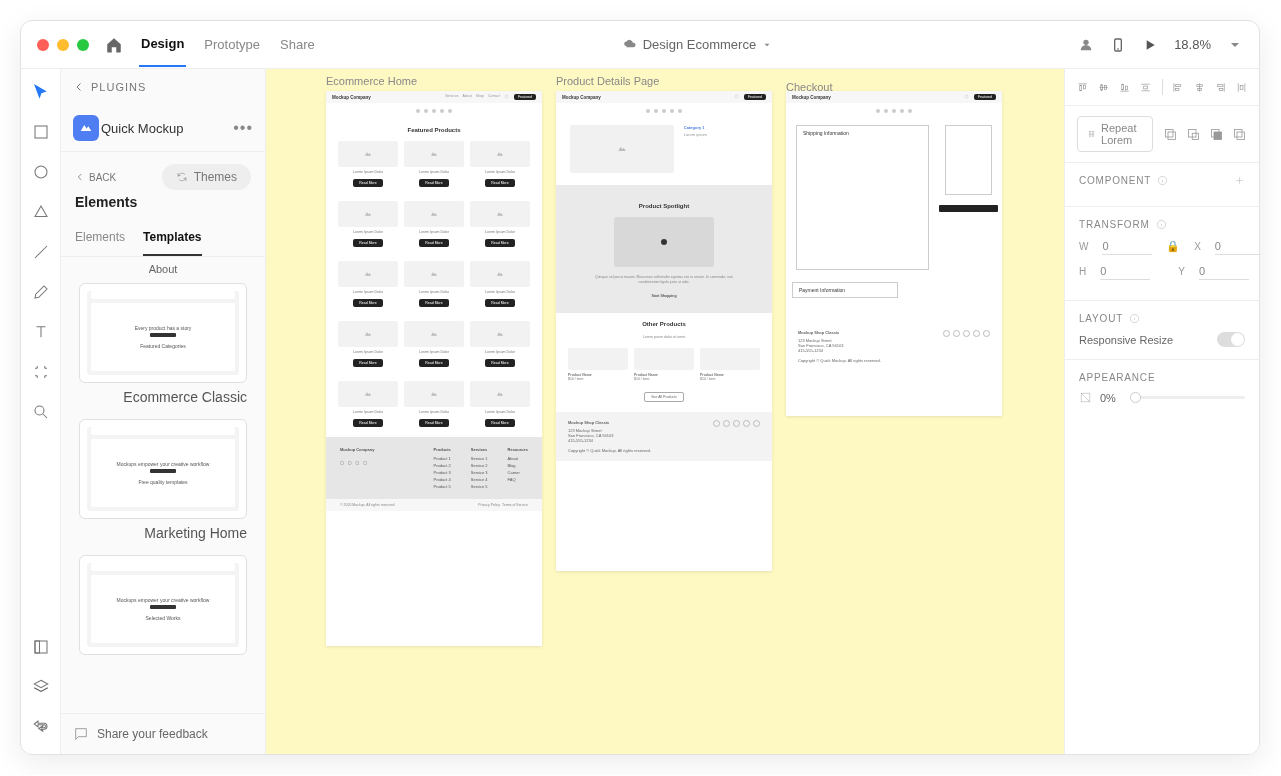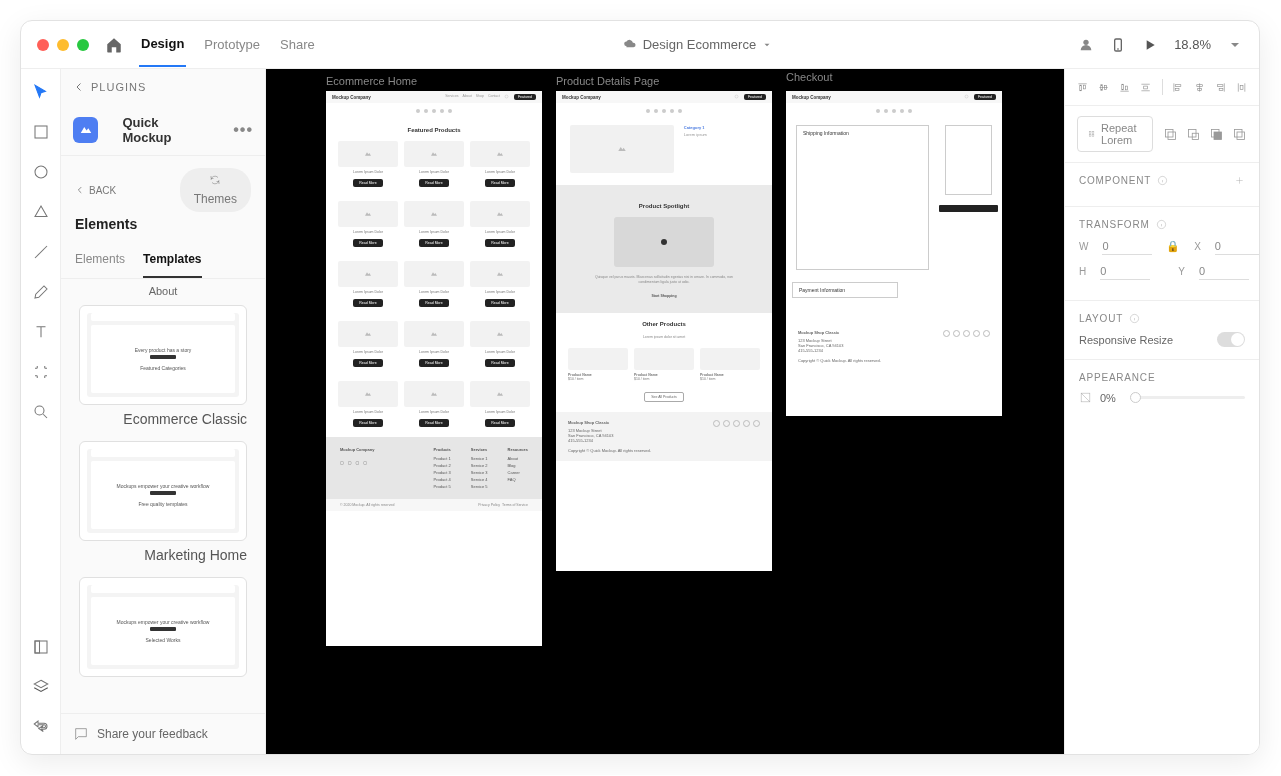--- a/index.html
+++ b/index.html
@@ -19,30 +19,30 @@
 .main { flex:1; display:flex; overflow:hidden; }
 
 .toolstrip { width:40px; border-right:1px solid #eee; display:flex; flex-direction:column; align-items:center; padding-top:14px; gap:18px; }
 .toolstrip svg { width:18px; height:18px; stroke:#777; fill:none; stroke-width:1.4; cursor:pointer;}
 .toolstrip .sel svg { stroke:#2478f6; fill:#2478f6;}
 .toolstrip-bottom { margin-top:auto; margin-bottom:14px; display:flex; flex-direction:column; gap:18px; align-items:center;}
 
 .plugin { width:205px; background:#fafafa; border-right:1px solid #eee; display:flex; flex-direction:column; }
 .ph { height:36px; display:flex; align-items:center; padding:0 12px; font-size:11px; letter-spacing:1px; color:#777;}
 .ph svg{width:12px;height:12px;margin-right:6px;stroke:#777;}
-.plugin-row { display:flex; align-items:center; padding:10px 12px; gap:24px; border-bottom:1px solid #eee;font-weight:bold;}
+.plugin-row { display:flex; align-items:center; padding:10px 12px; gap:2px; border-bottom:1px solid #eee;}
 .plugin-row .picon { width:26px; height:26px; background:#4e7ef2; border-radius:6px; display:flex; align-items:center; justify-content:center;}
 .plugin-row .picon svg{width:14px;height:14px;fill:#fff;}
 .plugin-row .pname{font-size:13px; color:#333;}
 .plugin-row .dots{margin-left:auto;color:#888;font-size:16px;letter-spacing:1px;}
 .plh { padding:12px 14px 4px; display:flex; align-items:center; gap:10px;}
 .plh .back{font-size:10px;color:#777;display:flex;align-items:center;gap:4px;}
 .plh .back svg{width:10px;height:10px;stroke:#777;}
 .plh-title{font-size:14px;font-weight:600;padding:0 14px 10px;color:#222;}
-.themes-btn{background:#eee;border-radius:20px;padding:6px 14px;font-size:12px;color:#777;display:flex;align-items:center;gap:6px;margin-left:auto;flex-direction:column;}
+.themes-btn{background:#eee;border-radius:20px;padding:6px 14px;font-size:12px;color:#777;display:flex;align-items:center;gap:6px;margin-left:auto;}
 .themes-btn svg{width:12px;height:12px;stroke:#777;fill:none;}
 .pltabs{display:flex;gap:18px;padding:0 14px;border-bottom:1px solid #eee;}
 .pltab{font-size:12px;color:#888;padding:10px 0;cursor:pointer;}
 .pltab.active{color:#111;border-bottom:2px solid #333;font-weight:600;}
 .plfilter{display:flex;align-items:center;padding:10px 12px;gap:10px;}
 .plfilter .all{font-size:12px;color:#999;}
 .plfilter svg{width:14px;height:14px;stroke:#777;fill:none;}
 .plfilter .devs{margin-left:auto;display:flex;border:1px solid #ddd;border-radius:4px;overflow:hidden;}
 .plfilter .devs span{width:26px;height:22px;display:flex;align-items:center;justify-content:center;}
 .plfilter .devs .on{background:#e8f0ff;}
@@ -53,21 +53,21 @@
 .cat-h{text-align:center;font-size:11px;color:#666;margin:2px 0 8px;}
 .tcard{border:1px solid #e0e0e0;border-radius:6px;height:100px;margin-bottom:6px;background:#fff;display:flex;align-items:center;justify-content:center;overflow:hidden;}
 .tcard-inner{width:92%;height:86%;background:#f4f4f4;border-radius:3px;display:flex;flex-direction:column;align-items:center;justify-content:center;gap:4px;}
 .tcard-inner .hd{width:94%;height:8px;background:#fff;border-radius:2px;}
 .tcard-inner .body{width:94%;flex:1;background:#fff;margin-bottom:4px;border-radius:2px;display:flex;flex-direction:column;align-items:center;justify-content:center;font-size:5px;color:#555;gap:2px;}
 .tcard-inner .barr{width:26px;height:4px;background:#333;border-radius:1px;}
 .tlbl{text-align:right;font-size:14px;color:#555;margin-bottom:14px;}
 .feedback{border-top:1px solid #eee;padding:12px;font-size:12px;color:#666;display:flex;align-items:center;gap:8px;}
 .feedback svg{width:16px;height:16px;stroke:#777;fill:none;}
 
-.canvas{flex:1;background:#000000;position:relative;overflow:auto;}
+.canvas{flex:1;background:#fef9c3;position:relative;overflow:auto;}
 .artlbl{position:absolute;font-size:11px;color:#888;}
 .art{position:absolute;background:#fff;box-shadow:0 1px 3px rgba(0,0,0,.1);font-size:5px;color:#666;}
 .art .topbar{height:12px;background:#f7f7f7;display:flex;align-items:center;justify-content:space-between;padding:0 6px;}
 .art .topbar .logo{font-size:4.5px;font-weight:600;color:#333;}
 .art .topbar .nav{display:flex;gap:4px;font-size:3.5px;color:#999;}
 .art .topbar .cta{background:#222;color:#fff;font-size:3.5px;padding:1px 4px;border-radius:2px;}
 .dotsrow{display:flex;justify-content:center;gap:4px;padding:6px;}
 .dotsrow span{width:4px;height:4px;border-radius:50%;background:#ccc;}
 .sect-t{text-align:center;font-size:6px;font-weight:600;color:#333;padding:8px 0 4px;}
 .grid3{display:grid;grid-template-columns:repeat(3,1fr);gap:6px;padding:4px 12px;}
@@ -562,21 +562,21 @@
           <div class="soc">
               <span></span>
               <span></span>
               <span></span>
               <span></span>
               <span></span>
             </div>
         </div>
       </div>
 
-      <div class="artlbl" style="left:520px;top:2px">Checkout</div>
+      <div class="artlbl" style="left:520px;top:12px">Checkout</div>
       <div class="art" style="left:520px;top:22px;width:216px;height:325px">
         <div class="topbar">
             <span class="logo">Mockup Company</span>
             <span class="nav">
               <svg width="6" height="6" viewBox="0 0 24 24" fill="none" stroke="#999">
                 <circle cx="10" cy="10" r="6"></circle>
               </svg>
               <span class="cta">Featured</span>
             </span>
           </div>

